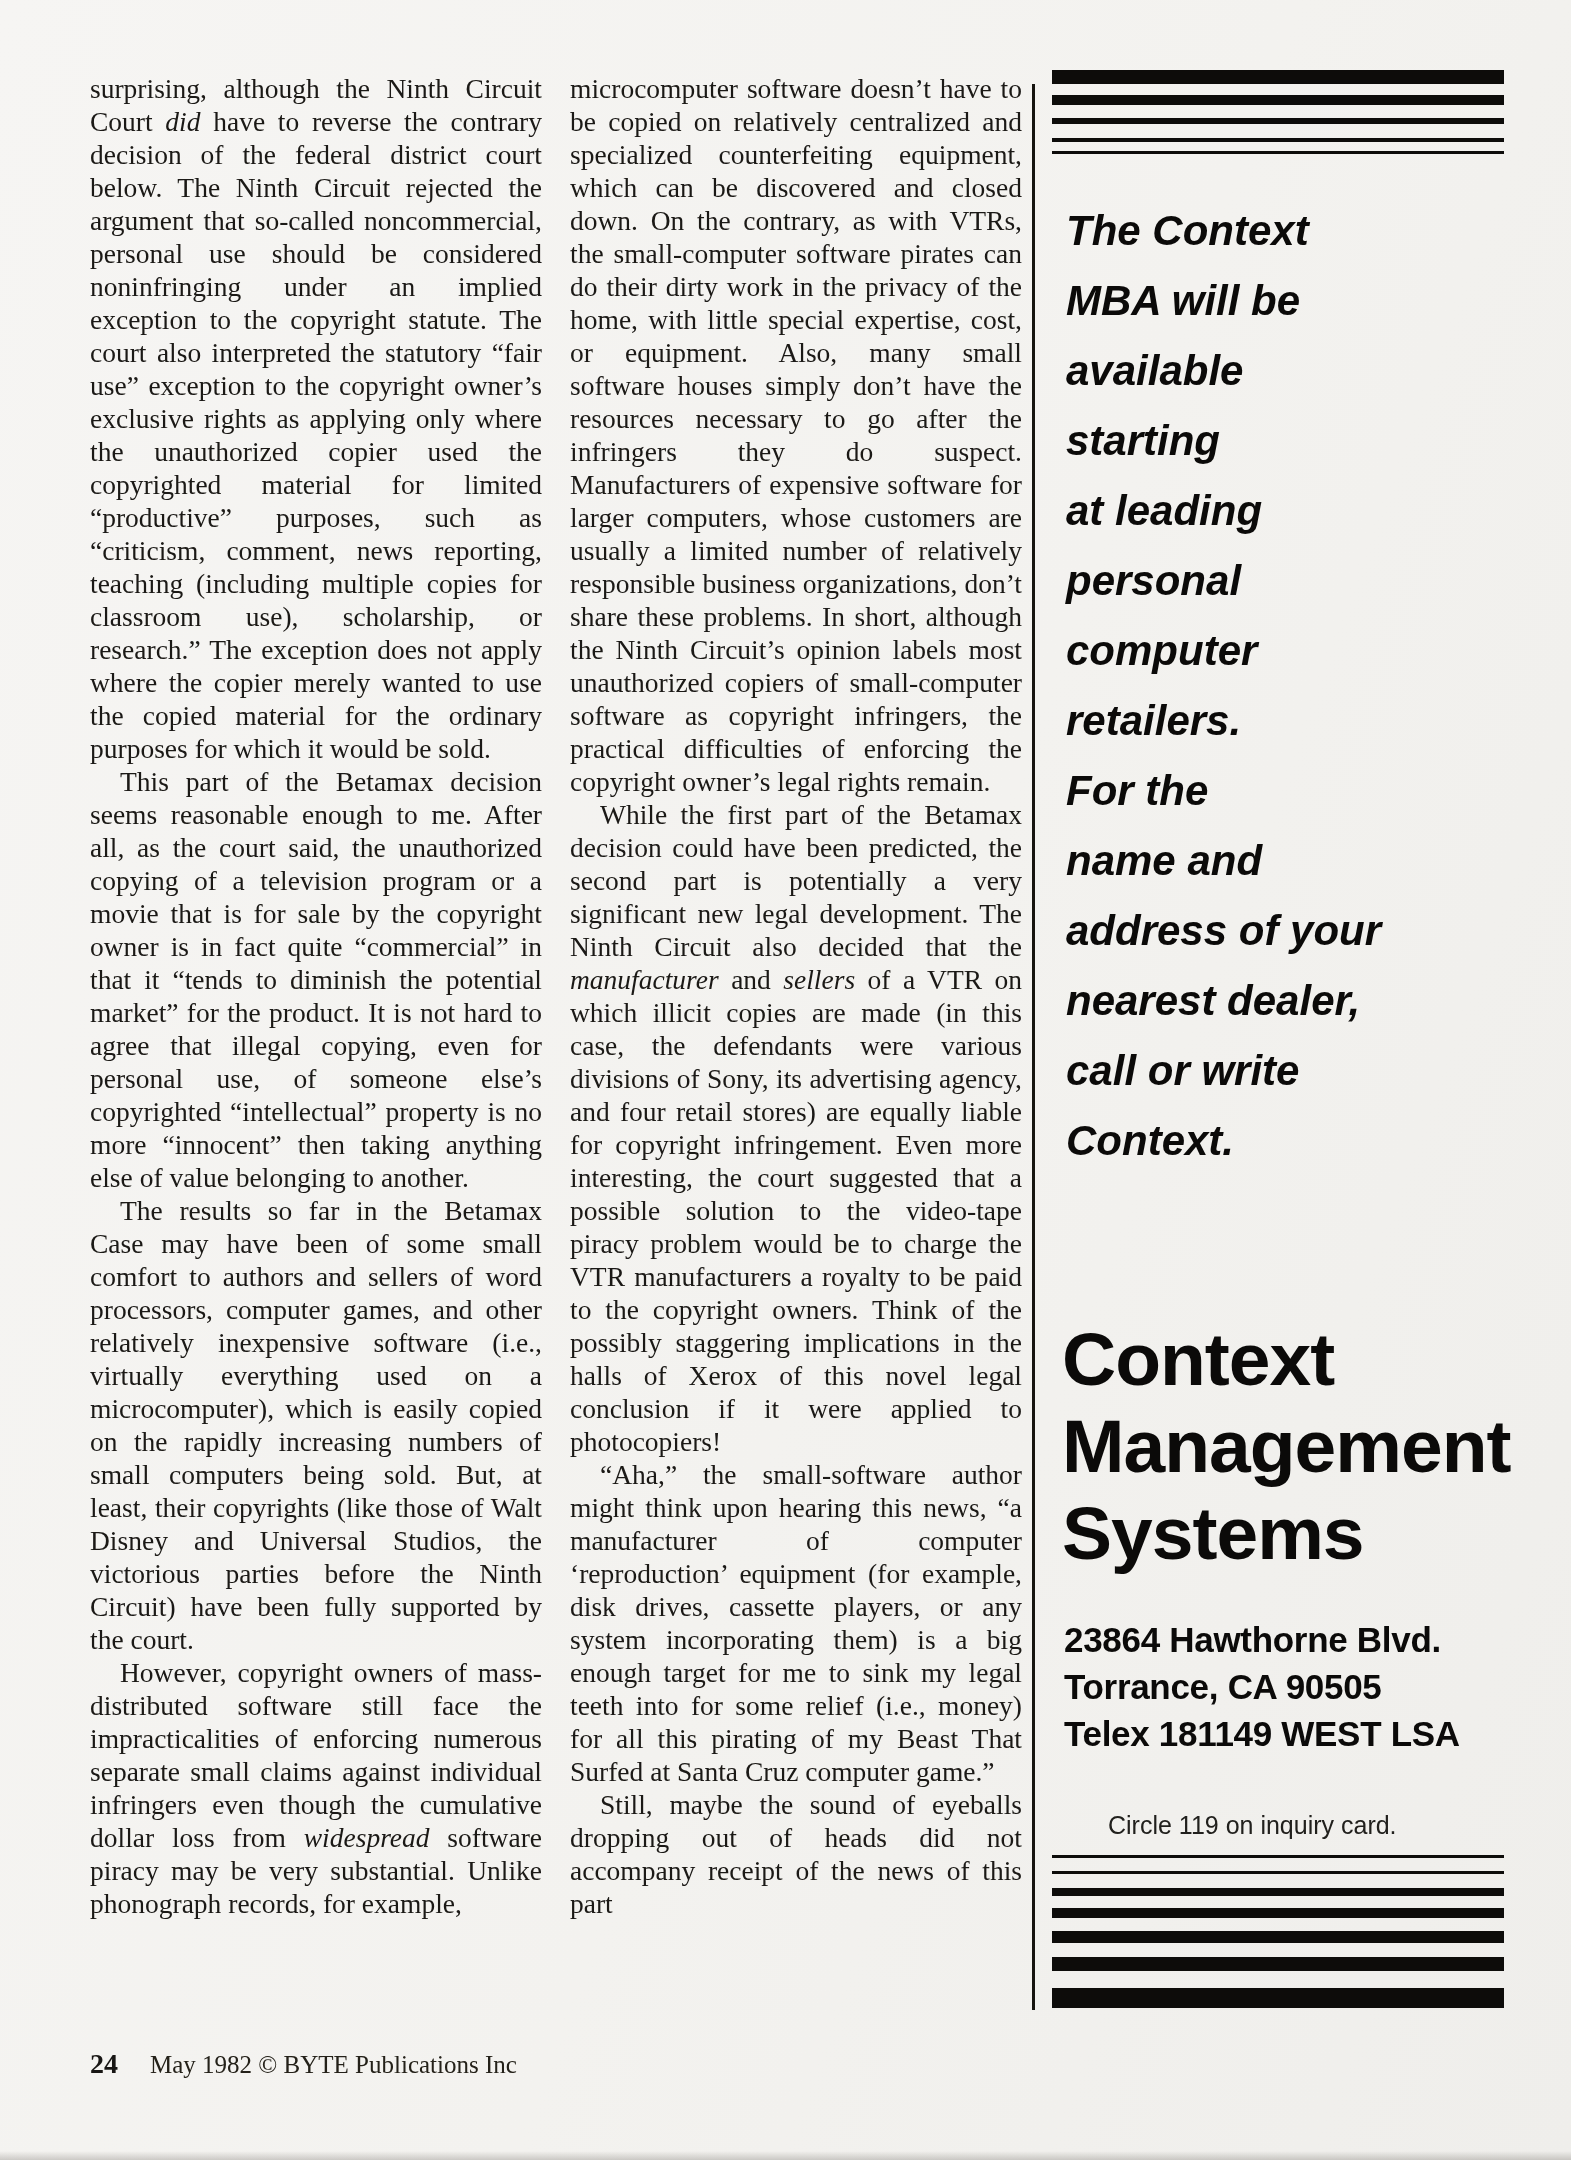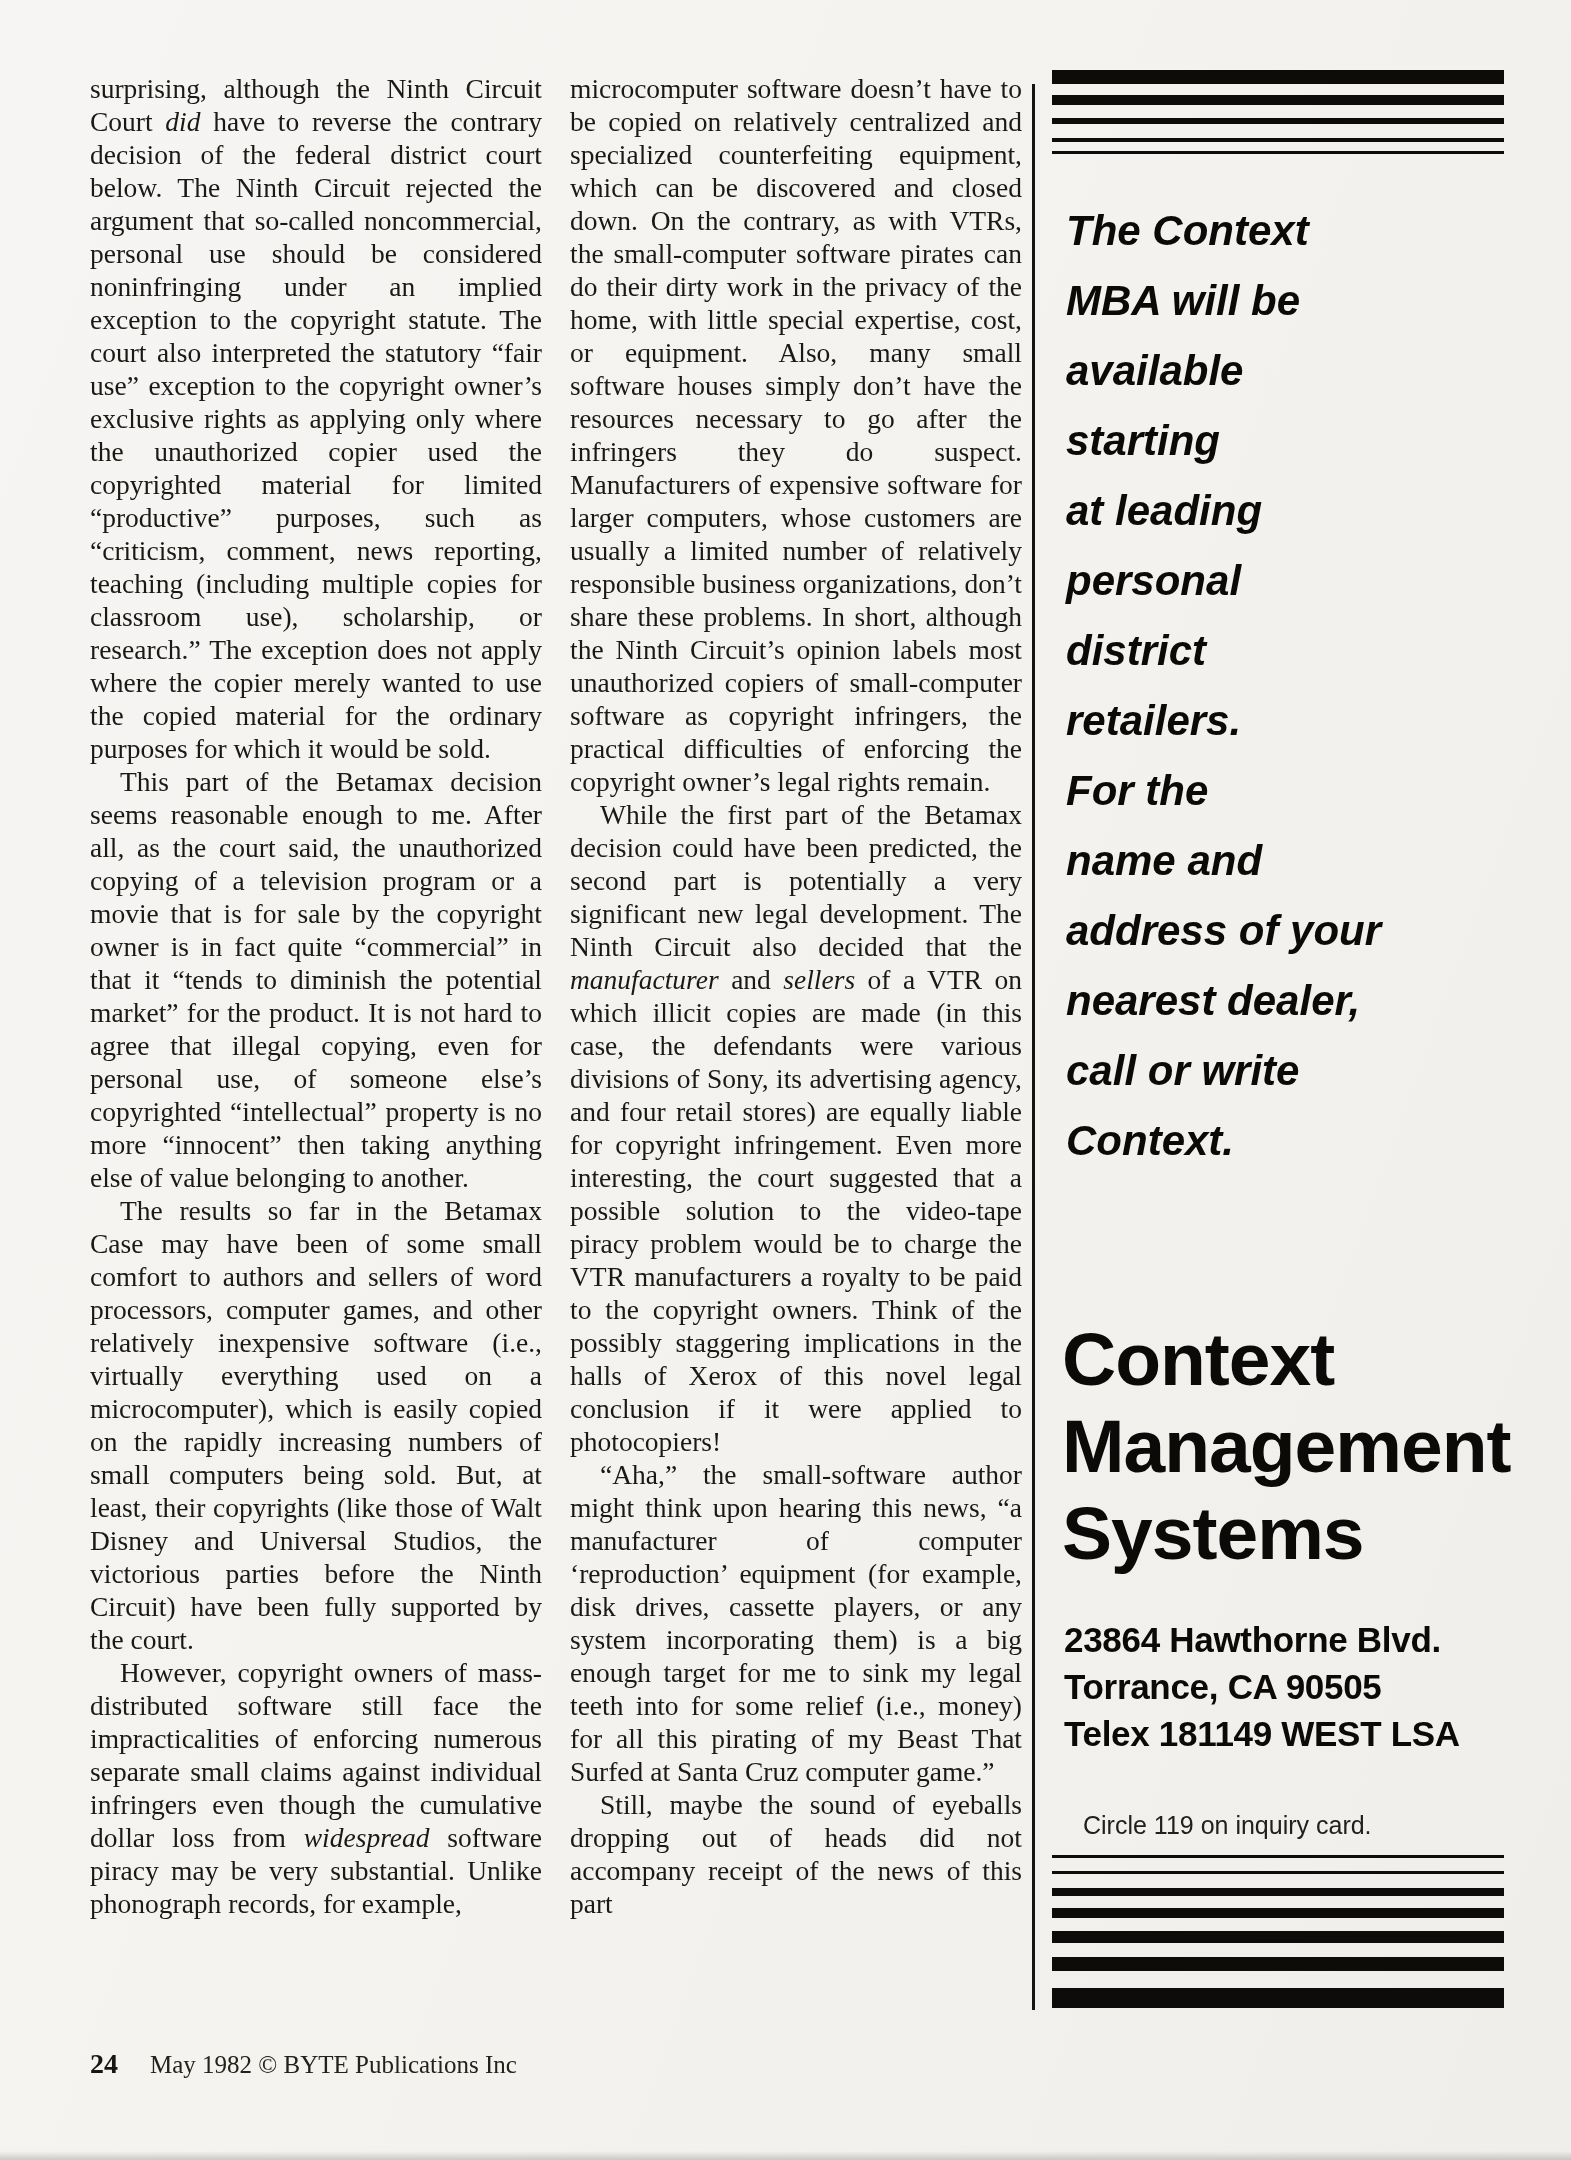--- a/index.html
+++ b/index.html
@@ -47,21 +47,21 @@
     letter-spacing:-1px;
   }
   .ad-address{
     position:absolute;left:1064px;top:1616px;width:450px;
     font-family:"Liberation Sans", sans-serif;
     font-weight:bold;
     font-size:35px;line-height:47px;color:#0b0a09;
     letter-spacing:-0.3px;
   }
   .ad-circle{
-    position:absolute;left:1083px;top:1810px;width:440px;
+    position:absolute;left:1108px;top:1810px;width:440px;
     font-family:"Liberation Sans", sans-serif;
     font-size:25px;line-height:30px;color:#21201d;
   }
   
   .footer{
     position:absolute;left:90px;top:2048px;
     font-family:"Liberation Serif", serif;
     white-space:nowrap;
   }
   .footer .pageno{font-weight:bold;font-size:28px;color:#181614;}
@@ -103,21 +103,21 @@
       <div class="rule" style="height:3px;"></div>
     </div>
 
     <div class="ad-headline">
         <div>The Context</div>
         <div>MBA will be</div>
         <div>available</div>
         <div>starting</div>
         <div>at leading</div>
         <div>personal</div>
-        <div>district</div>
+        <div>computer</div>
         <div>retailers.</div>
         <div>For the</div>
         <div>name and</div>
         <div>address of your</div>
         <div>nearest dealer,</div>
         <div>call or write</div>
         <div>Context.</div>
       </div>
 
     <div class="ad-company">

